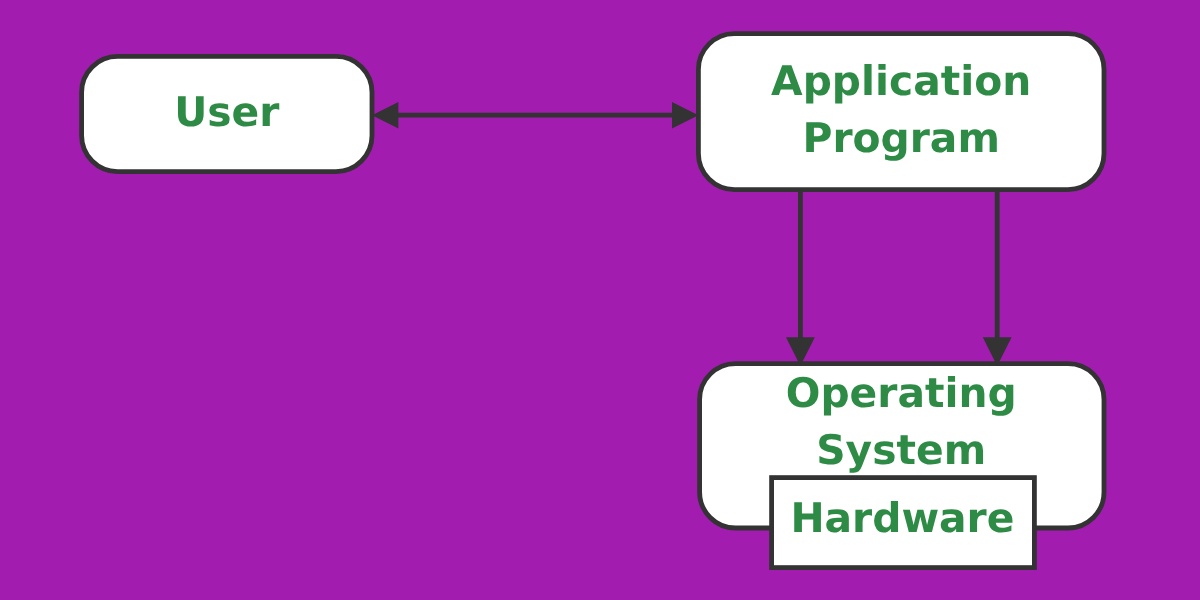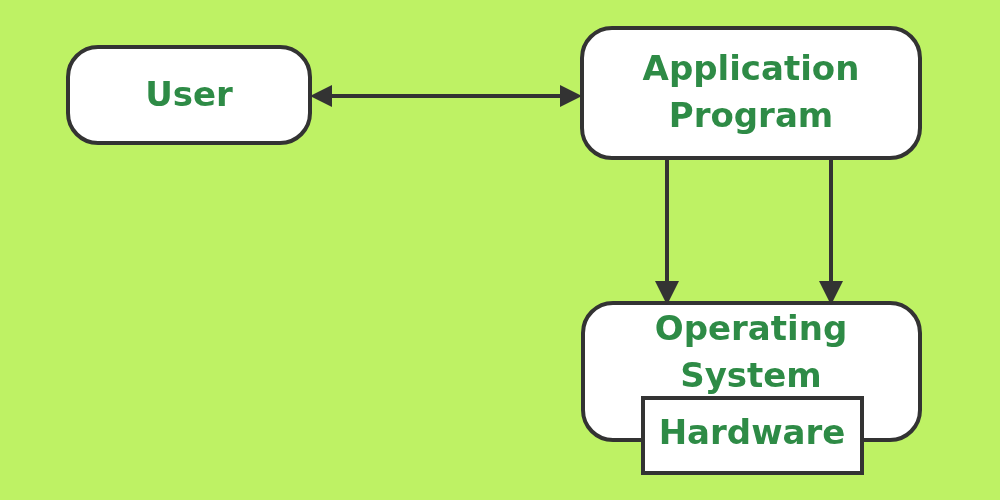--- a/index.html
+++ b/index.html
@@ -10,21 +10,21 @@
   body {
     width: 1000px;
     height: 500px;
     overflow: hidden;
     font-family: "DejaVu Sans", sans-serif;
   }
   #diagram-root {
     position: relative;
     width: 1000px;
     height: 500px;
-    background: #bef264;
+    background: #a21caf;
   }
   svg.diagram-canvas {
     display: block;
     width: 1000px;
     height: 500px;
   }
   .node-shape {
     fill: #ffffff;
     stroke: #333333;
     stroke-width: 4;

